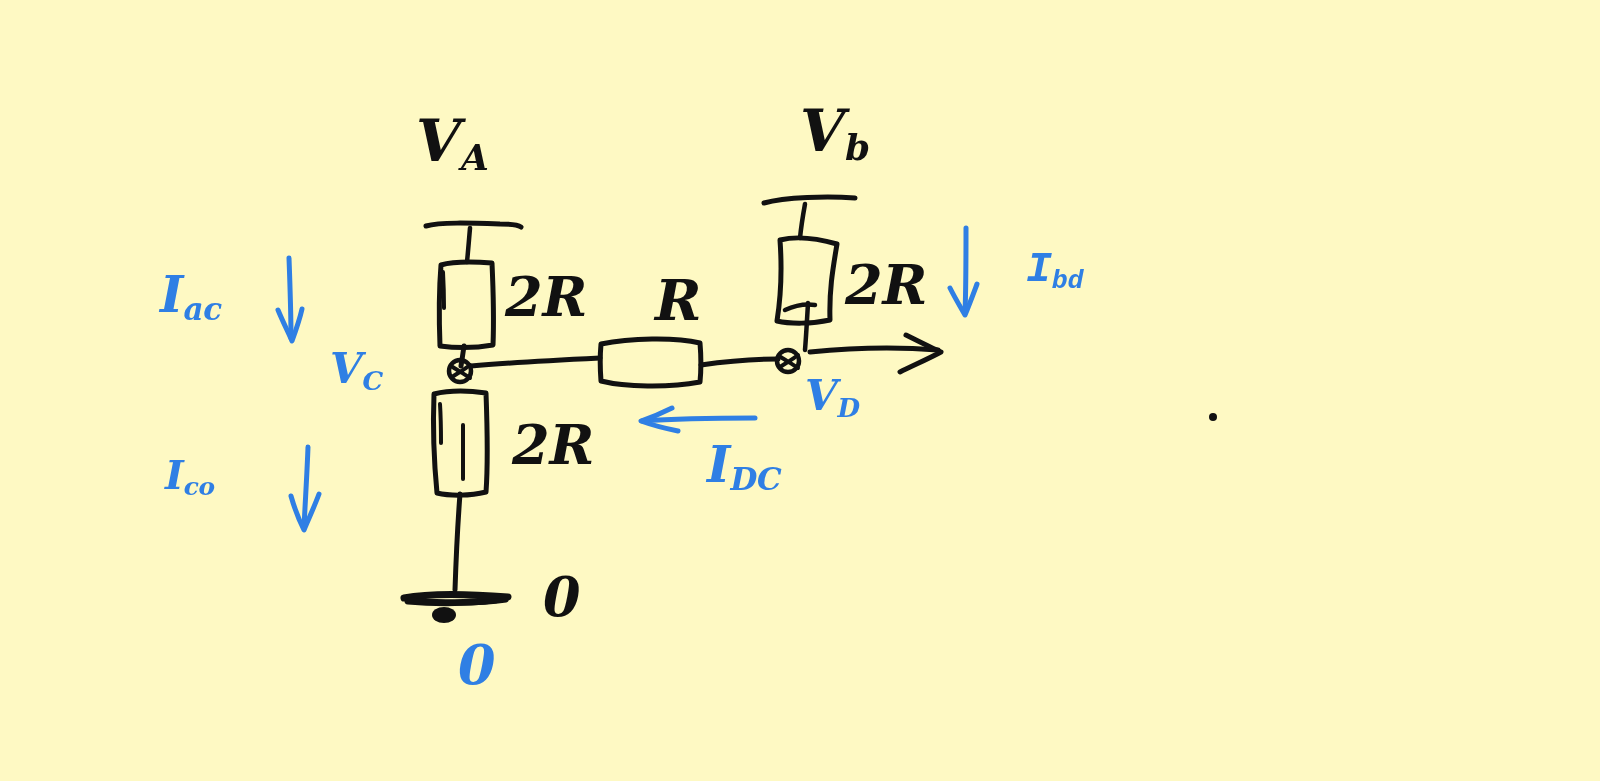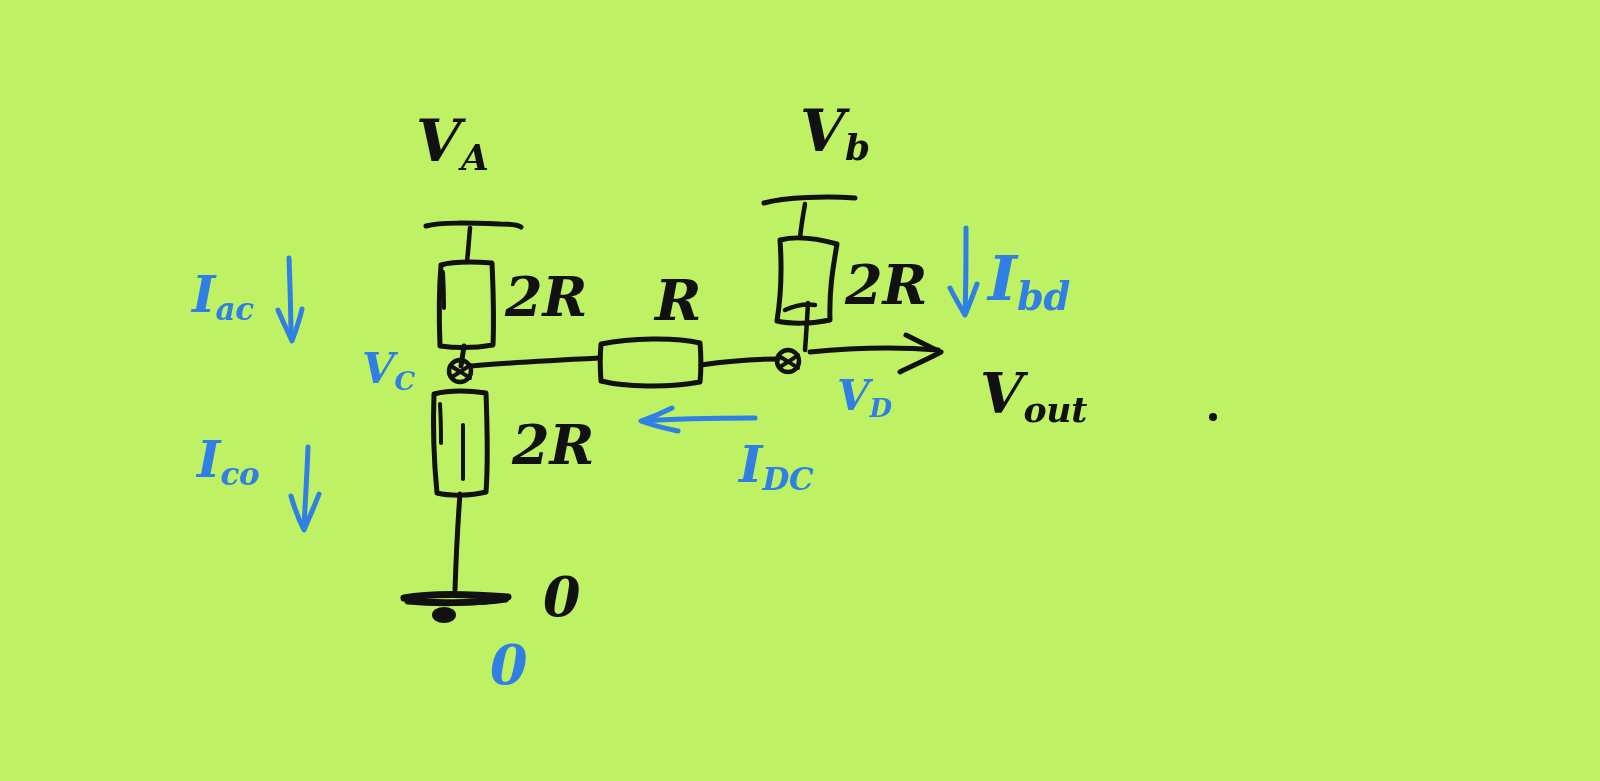--- a/index.html
+++ b/index.html
@@ -10,21 +10,21 @@
   body {
     width: 1600px;
     height: 781px;
     overflow: hidden;
     font-family: "Liberation Serif", serif;
   }
   #canvas {
     position: relative;
     width: 1600px;
     height: 781px;
-    background: #bef264;
+    background: #fef9c3;
   }
   svg#sketch {
     position: absolute;
     top: 0;
     left: 0;
     width: 1600px;
     height: 781px;
   }
   .ink-black {
     fill: none;
@@ -43,21 +43,21 @@
   .hand-label {
     position: absolute;
     font-family: "DejaVu Serif", serif;
     font-style: italic;
     font-weight: 600;
     color: #111111;
     white-space: nowrap;
     line-height: 1;
     user-select: none;
   }
-  .hand-label.blue { color: #2f7fe4; margin-left: 32px; }
+  .hand-label.blue { color: #2f7fe4; }
   .hand-label sub {
     font-size: 0.62em;
     font-style: italic;
     vertical-align: -0.25em;
     letter-spacing: -0.01em;
   }
 </style>
 </head>
 <body>
 
@@ -182,35 +182,32 @@
   </div>
 
   <div class="hand-label" style="left:845px; top:258px; font-size:54px;">
     <span>2R</span>
   </div>
 
   <div class="hand-label blue" style="left:160px; top:270px; font-size:50px;">
     <span>I</span><sub>ac</sub>
   </div>
 
-  <div class="hand-label blue" style="left:165px; top:435px; font-size:50px;">
+  <div class="hand-label blue" style="left:165px; top:455px; font-size:40px;">
     <span>I</span><sub>co</sub>
   </div>
 
   <div class="hand-label blue" style="left:707px; top:440px; font-size:50px;">
     <span>I</span><sub>DC</sub>
   </div>
 
-  <div class="hand-label blue" style="left:956px; top:248px; font-size:62px;">
+  <div class="hand-label blue" style="left:1026px; top:248px; font-size:43px;font-family:Liberation Mono, monospace;">
     <span>I</span><sub>bd</sub>
   </div>
 
-  <div class="hand-label" style="left:980px; top:365px; font-size:56px;">
-    <span>V</span><sub>out</sub>
-  </div>
 
   <div class="hand-label" style="left:543px; top:570px; font-size:54px;">
     <span>0</span>
   </div>
 
   <div class="hand-label blue" style="left:458px; top:638px; font-size:54px;">
     <span>0</span>
   </div>
 
 </div>

